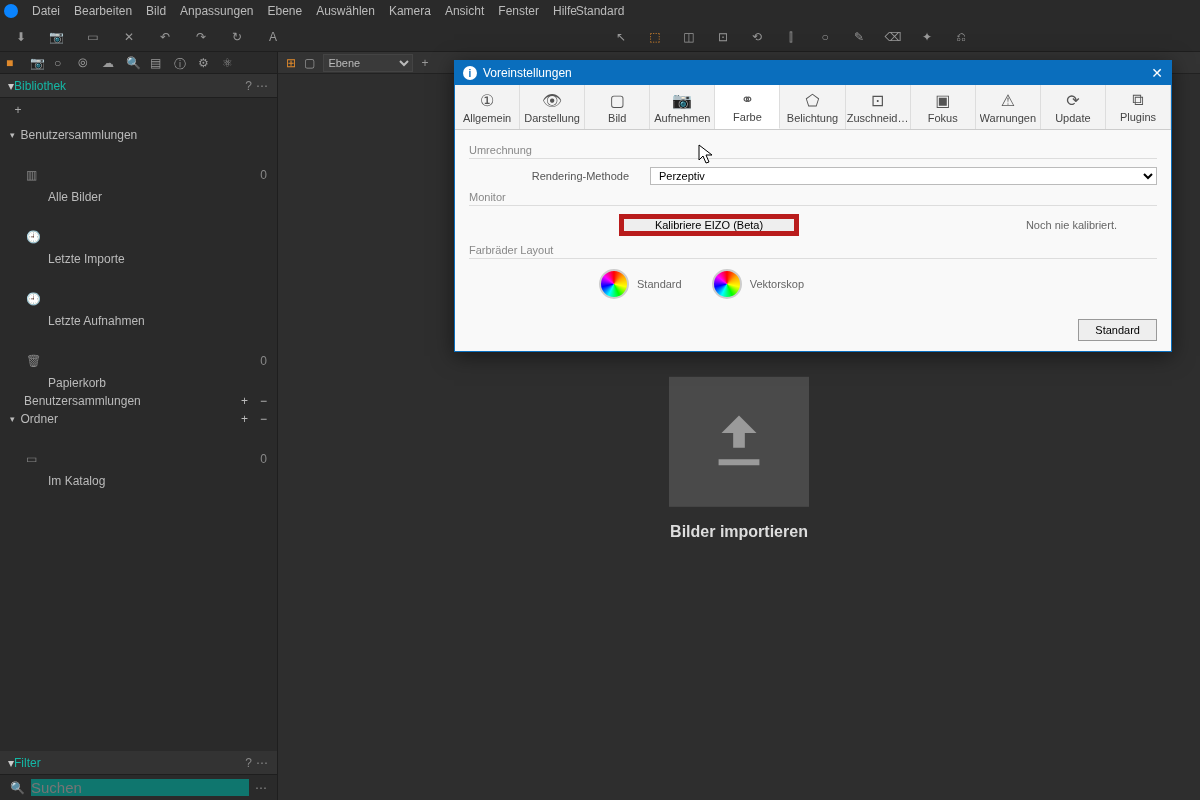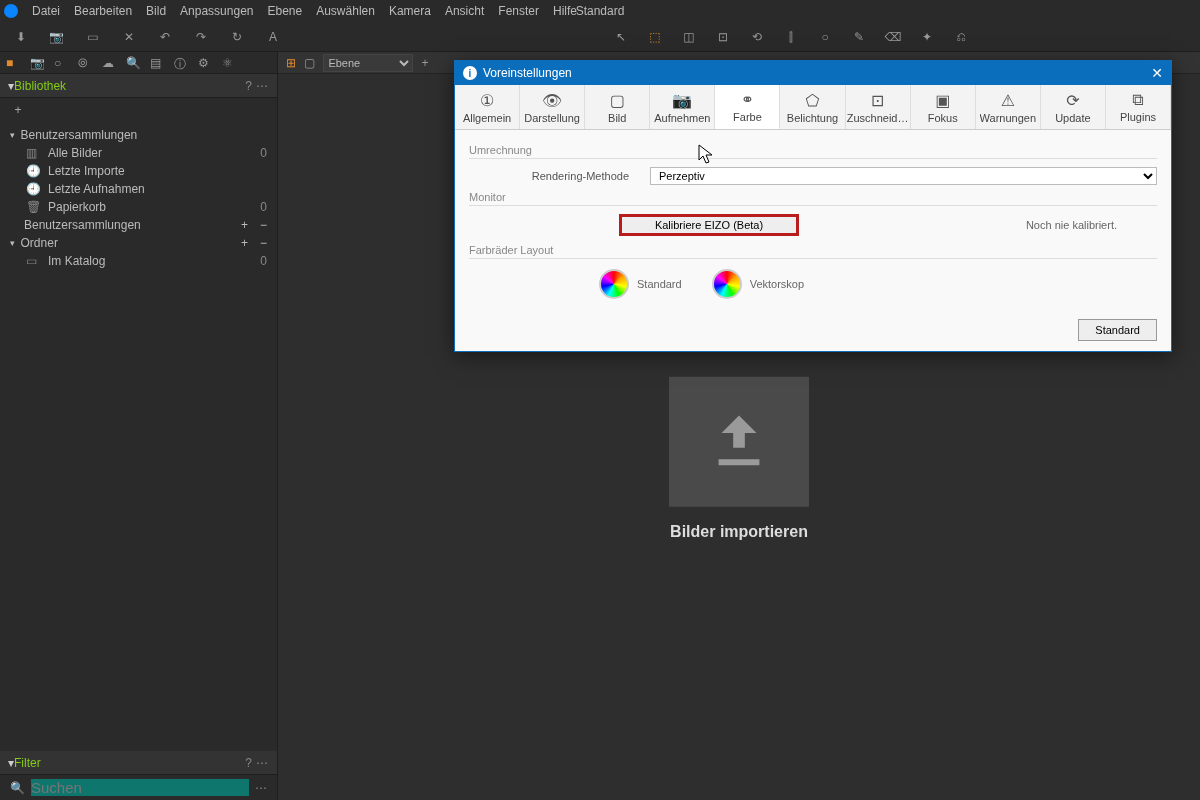--- a/index.html
+++ b/index.html
@@ -17,35 +17,35 @@
 .toolbar .right-tools { position:absolute; right: 230px; display:flex; gap:16px;}
 
 
 .tabstrip { height: 22px; background: #2a2a2a; display:flex; align-items:center; gap:10px; padding: 0 6px; border-bottom:1px solid #1e1e1e;}
 .tabstrip .tab-icon { width:14px; height:14px; color:#999; }
 .tabstrip .folder-icon { color: #e08a2c; }
 
 .main { display:flex; height: calc(800px - 52px); }
 .left-panel { width: 278px; background:#2a2a2a; border-right:1px solid #1e1e1e; display:flex; flex-direction:column; }
 .panel-header { height:24px; display:flex; align-items:center; padding:0 8px; background:#333; border-bottom:1px solid #1e1e1e;}
-.panel-header .title { flex:1; color:#84cc16; }
+.panel-header .title { flex:1; color:#14b8a6; }
 .panel-header .help { color:#888; margin-right:4px;}
 .panel-header .more { color:#888; letter-spacing:1px;}
 
 .catalog-row { height:26px; display:flex; align-items:center; padding:0 10px; gap:6px; }
 .catalog-select { flex:1; background:#353535; border:1px solid #444; color:#ccc; height:20px; padding:0 6px; font-size:11px;}
 .plus-btn { width:16px; height:16px; color:#aaa; text-align:center; cursor:pointer;}
 
 .tree { padding:2px 0; }
 .tree-header { display:flex; align-items:center; padding:2px 10px; color:#bbb; gap:6px;}
 .tree-header .chev { font-size:9px; }
 .tree-header .grow { flex:1; }
 .tree-item { display:flex; align-items:center; padding:2px 10px 2px 26px; color:#bbb; gap:8px;}
 .tree-item .icon { width:14px; color:#888;}
-.tree-item .label { flex:1; }
+.tree-item .label { flex:1;margin-top:44px; }
 .tree-item .count { color:#888; }
 
 .filter-section { margin-top:auto; }
 .search-row { display:flex; align-items:center; padding:4px 10px; gap:6px;}
 .search-row input { flex:1; background:#0f766e; border:none; color:#ccc; font-size:15px; outline:none;}
 .search-row .dots { color:#888; }
 
 
 .center { flex:1; background:#2e2e2e; position:relative; }
 .view-bar { height:22px; background:#333; display:flex; align-items:center; padding:0 8px; gap:8px; border-bottom:1px solid #222;}
@@ -67,21 +67,21 @@
 .dlg-tab.active { background:#fff; border-bottom:1px solid #fff; margin-bottom:-1px;}
 .dlg-tab .ticon { font-size:16px; color:#555; margin-bottom:2px;}
 .dlg-tab .tlabel { white-space:nowrap; overflow:hidden; text-overflow:ellipsis; max-width:100%;}
 
 .dlg-body { padding:10px 14px 14px; color:#666; font-size:11px; background:#f9f9f9;}
 .section-label { color:#888; margin:4px 0 8px; border-bottom:1px solid #ddd; padding-bottom:2px;}
 .form-row { display:flex; align-items:center; margin:6px 0; }
 .form-row label { width:160px; text-align:right; margin-right:21px; color:#555;}
 .form-row select { flex:1; height:18px; border:1px solid #bbb; font-size:11px; padding:0 4px; background:#fff;}
 .calib-row { display:flex; align-items:center; margin:8px 0;}
-.calib-row button { width:180px; margin-left:150px; height:22px; border:3px solid #b91c1c; background:#eee; font-size:11px;}
+.calib-row button { width:180px; margin-left:150px; height:22px; border:5px solid #b91c1c; background:#eee; font-size:11px;}
 .calib-row .status { margin-left:auto; margin-right:40px; color:#666;}
 .wheel-row { display:flex; align-items:center; gap:30px; margin:10px 0 6px 130px;}
 .wheel-opt { display:flex; align-items:center; gap:8px;}
 .wheel { width:30px; height:30px; border-radius:50%; background: conic-gradient(red,orange,yellow,lime,cyan,blue,magenta,red); border:2px solid #ccc;}
 .dlg-footer { display:flex; justify-content:flex-end; padding:0 14px 10px; background:#f9f9f9;}
 .dlg-footer button { height:22px; padding:0 16px; border:1px solid #999; background:#eee; font-size:11px;}
 
 .cursor { position:absolute; left:698px; top:144px; pointer-events:none; z-index:100;}
 </style>
 </head>

